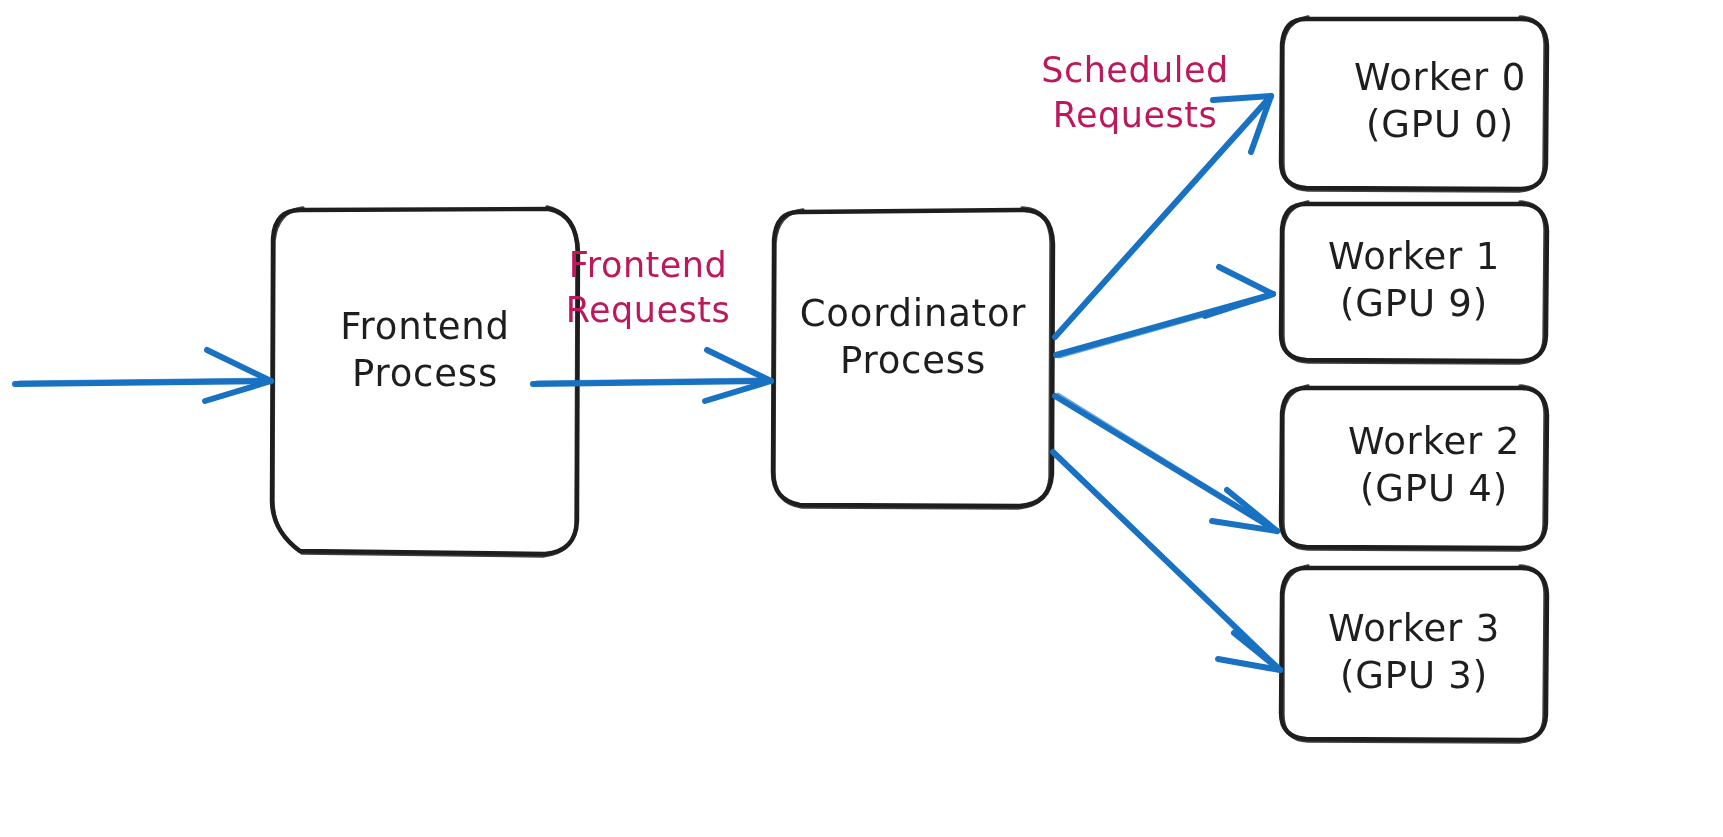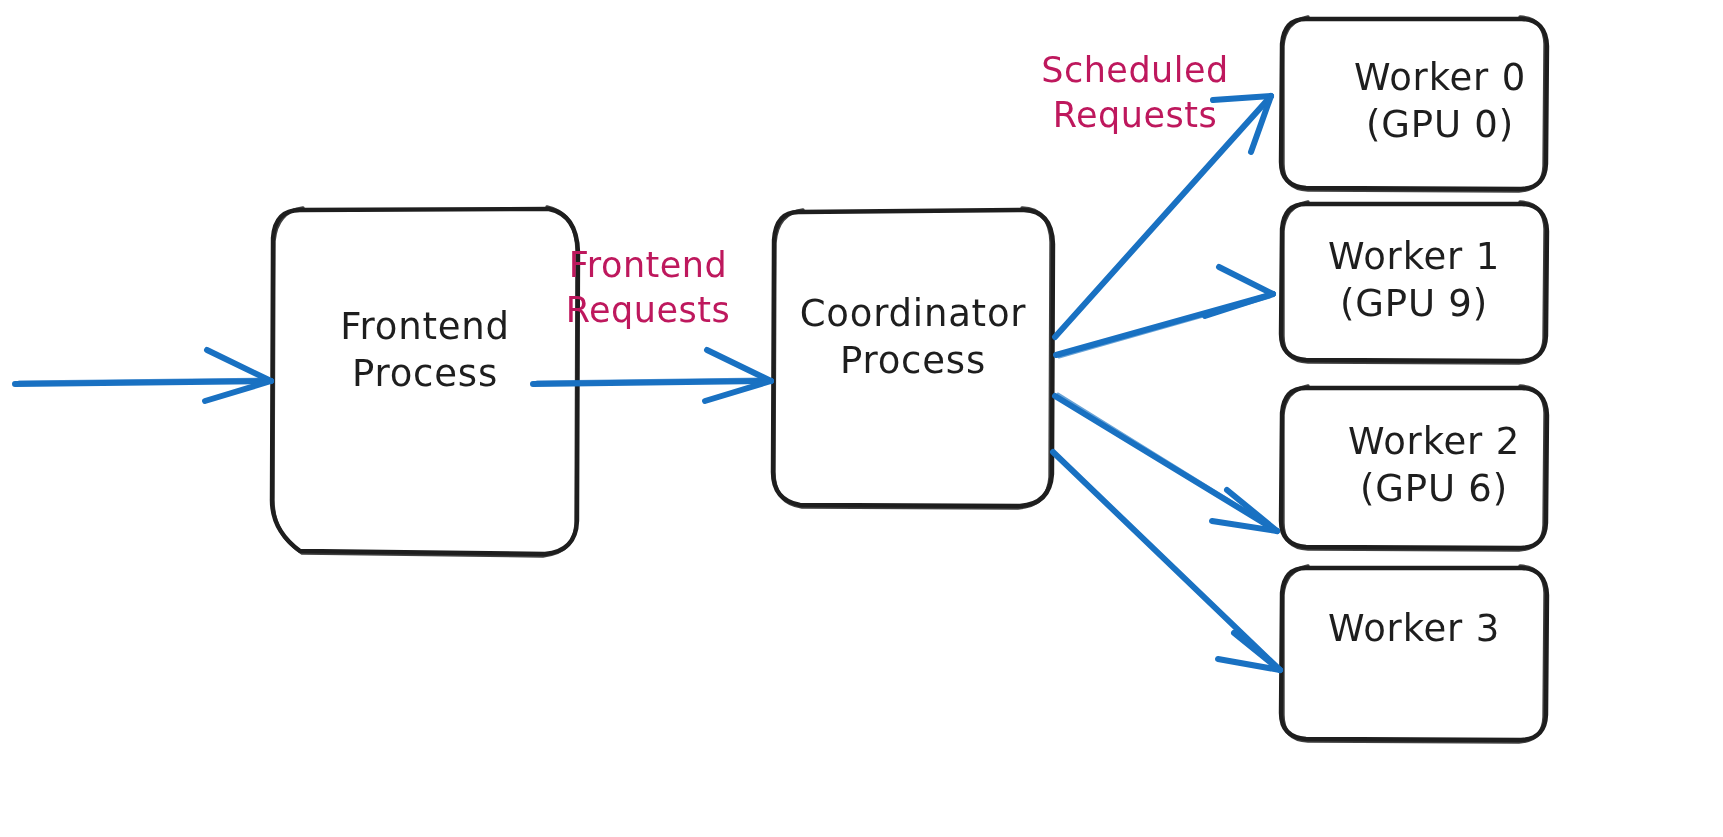--- a/index.html
+++ b/index.html
@@ -141,25 +141,25 @@
 
   <div class="node-hit" style="left:1281px; top:18px; width:266px; height:172px;">
     <div class="node-label" style="left:0; top:36px; width:318px;"><span>Worker 0</span><br><span>(GPU 0)</span></div>
   </div>
 
   <div class="node-hit" style="left:1281px; top:203px; width:266px; height:159px;">
     <div class="node-label" style="left:0; top:30px; width:266px;"><span>Worker 1</span><br><span>(GPU 9)</span></div>
   </div>
 
   <div class="node-hit" style="left:1281px; top:387px; width:266px; height:162px;">
-    <div class="node-label" style="left:0; top:31px; width:306px;"><span>Worker 2</span><br><span>(GPU 6)</span></div>
+    <div class="node-label" style="left:0; top:31px; width:306px;"><span>Worker 2</span><br><span>(GPU 4)</span></div>
   </div>
 
   <div class="node-hit" style="left:1281px; top:567px; width:266px; height:174px;">
-    <div class="node-label" style="left:0; top:38px; width:266px;"><span>Worker 3</span><br></div>
+    <div class="node-label" style="left:0; top:38px; width:266px;"><span>Worker 3</span><br><span>(GPU 3)</span></div>
   </div>
 
 
   <div class="edge-label" style="left:538px; top:243px; width:220px;"><span>Frontend</span><br><span>Requests</span></div>
 
   <div class="edge-label" style="left:1025px; top:48px; width:220px;"><span>Scheduled</span><br><span>Requests</span></div>
 
 </div>
 
 </body></html>

